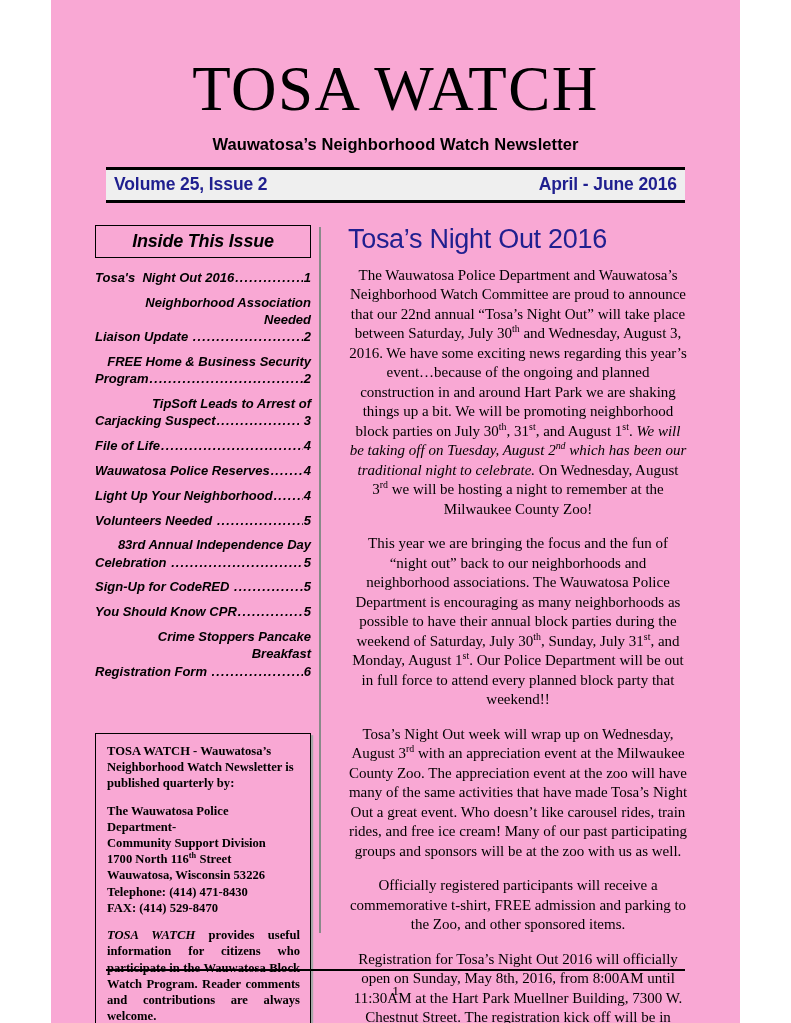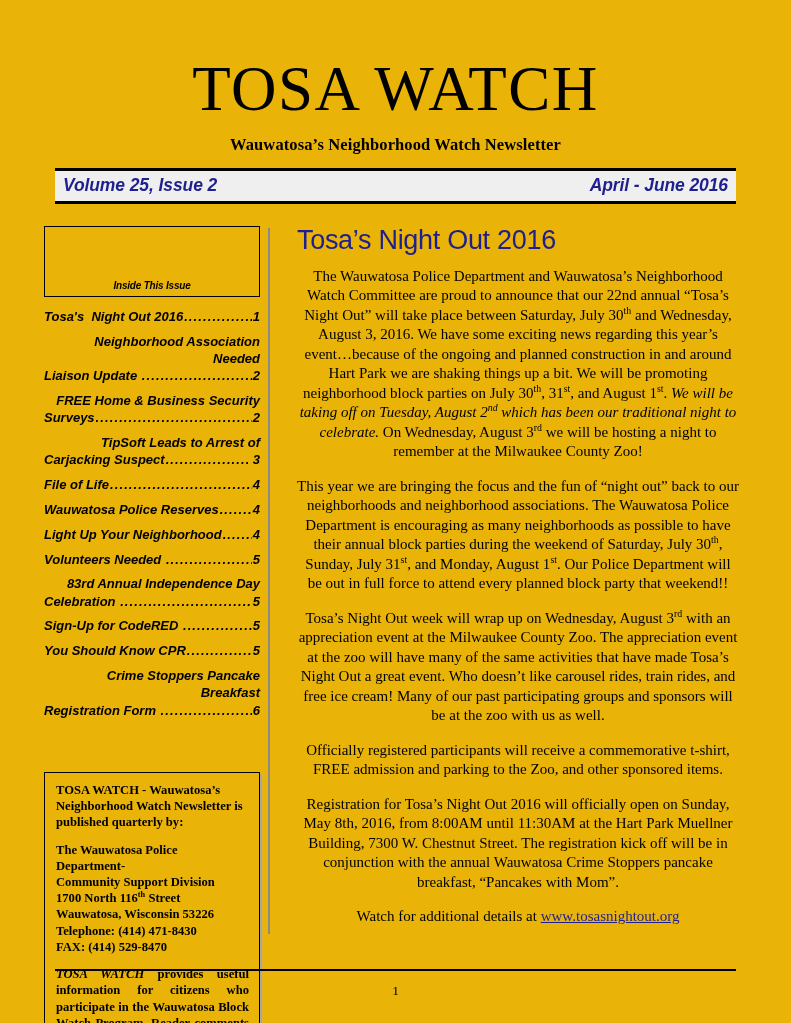--- a/index.html
+++ b/index.html
@@ -7,44 +7,44 @@
     margin: 0;
     padding: 0;
     background: #ffffff;
   }
   body {
     font-family: "Liberation Serif", serif;
     color: #000000;
   }
   .page {
     position: relative;
-    width: 791px;
+    width: 689px;
     height: 1023px;
     margin: 0 auto;
-    background: #eab308;
+    background: #f9a8d4;
     overflow: hidden;
     box-sizing: border-box;
   }
 
   
   .masthead {
     padding: 58px 55px 0 55px;
   }
   .masthead-title {
     font-family: "Liberation Serif", serif;
     font-size: 63px;
     line-height: 1.0;
     text-align: center;
     letter-spacing: 1.5px;
     font-weight: normal;
     margin: 0;
     color: #000;
   }
   .masthead-sub {
-    font-family: Liberation Serif, serif;
+    font-family: Liberation Sans, sans-serif;
     font-size: 16.5px;
     font-weight: bold;
     text-align: center;
     margin: 14px 0 0 0;
     letter-spacing: 0.1px;
   }
 
   
   .volume-bar-wrap {
     margin: 13px 55px 0 55px;
@@ -57,21 +57,20 @@
     justify-content: space-between;
     align-items: center;
     padding: 4px 8px 5px 8px;
   }
   .volume-bar span {
     font-family: "Liberation Sans", sans-serif;
     font-size: 17.5px;
     font-weight: bold;
     color: #1f1f8f;
     letter-spacing: -0.1px;
-    font-style: italic;
   }
 
   
   .columns {
     position: relative;
     display: flex;
     padding: 0 52px 0 44px;
     margin-top: 22px;
   }
   .col-left {
@@ -96,23 +95,22 @@
   .toc-box {
     border: 1.4px solid #000;
     padding: 5px 6px 5px 6px;
     text-align: center;
     margin-bottom: 11px;
   }
   .toc-box-title {
     font-family: "Liberation Sans", sans-serif;
     font-style: italic;
     font-weight: bold;
-    font-size: 10px;
+    font-size: 18px;
     letter-spacing: -0.2px;
-    margin-top: 48px;
   }
   .toc-list {
     font-family: Liberation Sans, sans-serif;
     font-style: italic;
     font-weight: bold;
     font-size: 13px;
     line-height: 1.33;
     text-align: right;
   }
   .toc-item {
@@ -258,21 +256,21 @@
             <div class="toc-wrapline">Neighborhood Association Needed</div>
             <div class="toc-row">
               <span class="toc-label">Liaison Update </span>
               <span class="toc-leader">..........................................................................................</span>
               <span class="toc-page">2</span>
             </div>
           </div>
           <div class="toc-item">
             <div class="toc-wrapline">FREE Home &amp; Business Security</div>
             <div class="toc-row">
-              <span class="toc-label">Surveys</span>
+              <span class="toc-label">Program</span>
               <span class="toc-leader">..........................................................................................</span>
               <span class="toc-page">2</span>
             </div>
           </div>
           <div class="toc-item">
             <div class="toc-wrapline">TipSoft Leads to Arrest of</div>
             <div class="toc-row">
               <span class="toc-label">Carjacking Suspect</span>
               <span class="toc-leader">..........................................................................................</span>
               <span class="toc-page"> 3</span>

